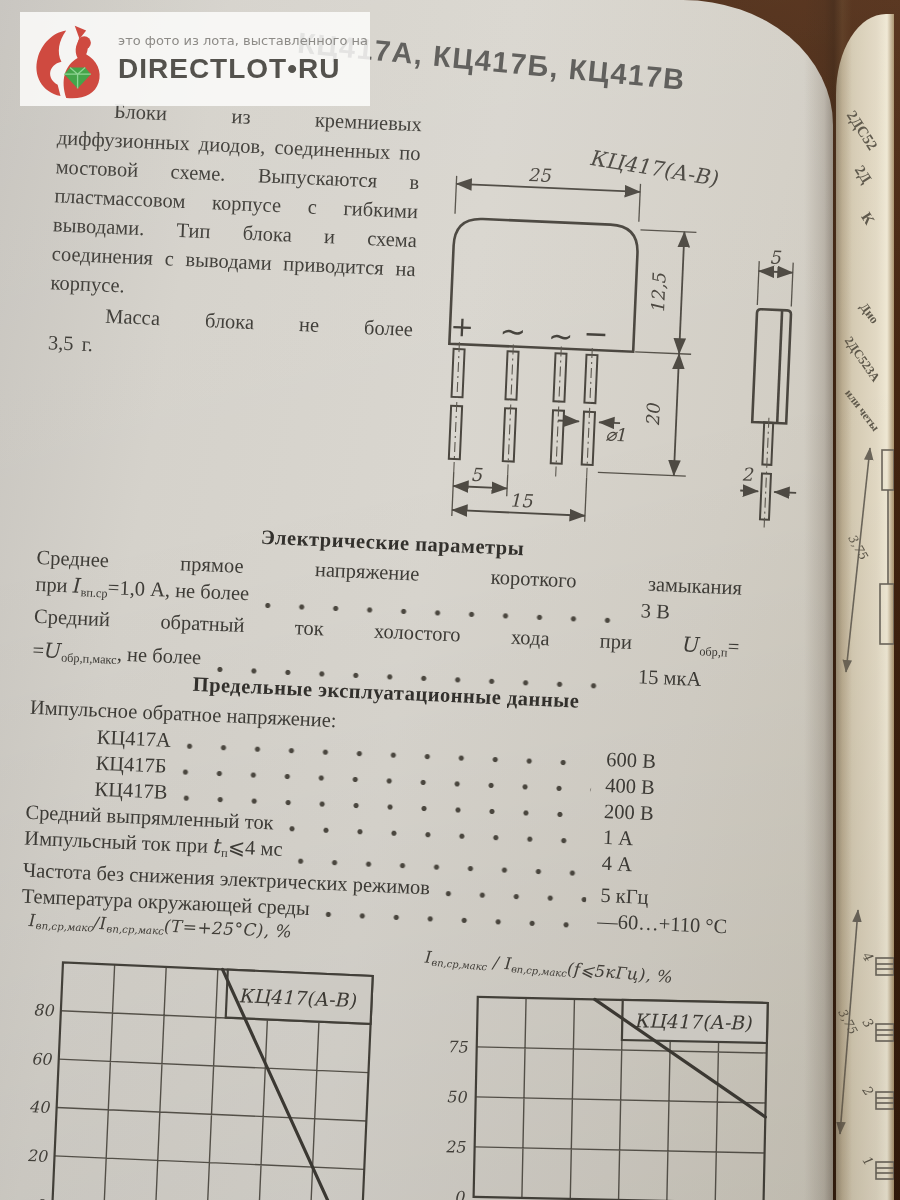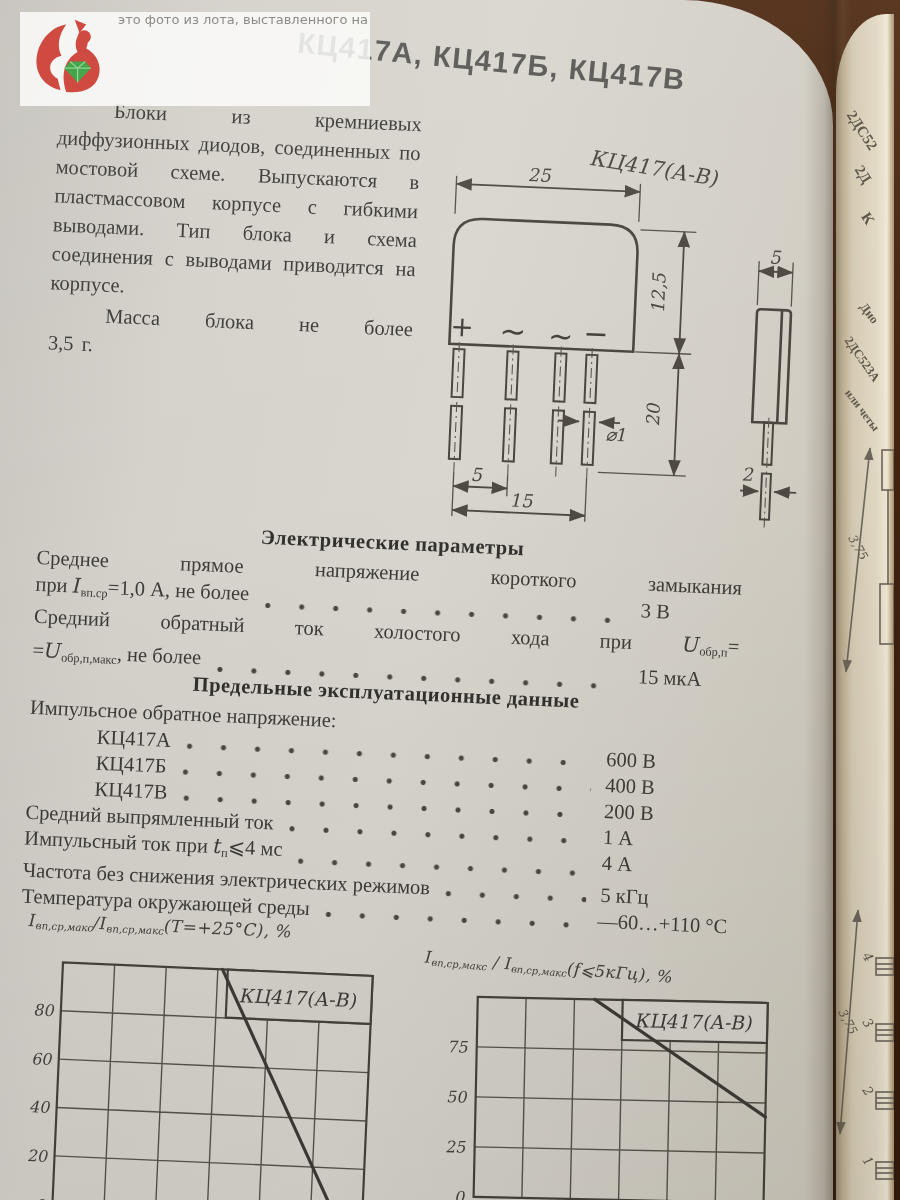--- a/index.html
+++ b/index.html
@@ -58,21 +58,21 @@
   
   .dln{stroke:#4e4a43;stroke-width:1.8;fill:none;}
   .ext{stroke:#56524a;stroke-width:1.3;fill:none;}
   .out{stroke:#4a463f;stroke-width:2.6;fill:none;}
   .lead{stroke:#4a463f;stroke-width:2;fill:none;}
   .cl{stroke:#5b574f;stroke-width:1.1;fill:none;stroke-dasharray:10 4 2 4;}
   .dtxt{font:italic 18px "DejaVu Serif",serif;fill:#4a463f;}
   .pin{font-family:"DejaVu Sans",sans-serif;fill:#44413b;}
   
   .wm{position:absolute;left:20px;top:12px;width:350px;height:94px;z-index:6;
-    background:rgba(253,253,251,.84);display:flex;}
+    background:rgba(253,253,251,.84);display:flex;align-items:center;}
   .wm-logo{width:76px;height:82px;margin-left:12px;flex:none;}
   .wm-text{margin-left:10px;font-family:"DejaVu Sans",sans-serif;}
   .wm-note{font-size:13px;color:#8d8b87;margin-bottom:5px;}
   .wm-brand{font-size:28px;font-weight:bold;color:#54524d;letter-spacing:1px;
     font-family:"Liberation Sans",sans-serif;}
   
   .frag{position:absolute;font-family:"Liberation Serif",serif;font-weight:bold;
     color:#5d574a;white-space:nowrap;}
   .npln{stroke:#6b655a;stroke-width:1.6;fill:none;}
   .nptx{font:italic 12px "DejaVu Serif",serif;fill:#5d574a;}
@@ -331,16 +331,17 @@
     <svg class="wm-logo" viewBox="0 0 80 86">
       <path d="M30,82 C10,78 1,60 6,42 C10,27 22,15 36,13 C28,24 26,36 31,46 C17,49 15,64 27,70 Z" fill="#cf4a40"></path>
       <path d="M36,84 C30,66 34,50 48,42 C44,34 46,24 54,20 C59,26 60,32 57,38 C68,44 74,56 70,68 C66,80 54,86 36,84 Z" fill="#cf4a40"></path>
       <path d="M50,22 L45,8 L57,13 Z" fill="#cf4a40"></path>
       <circle cx="55" cy="26" r="7" fill="#cf4a40"></circle>
       <polygon points="40,52 56,52 62,59 48,74 34,59" fill="#45a54a"></polygon>
       <path d="M40,52 L48,59 L56,52 M34,59 L62,59 M48,59 L48,74" stroke="#8fd494" stroke-width="1.4" fill="none"></path>
     </svg>
     <div class="wm-text">
       <div class="wm-note">это фото из лота, выставленного на</div>
+      <div class="wm-brand">DIRECTLOT•RU</div>
     </div>
   </div>
 
 </div>
 
 </body></html>

